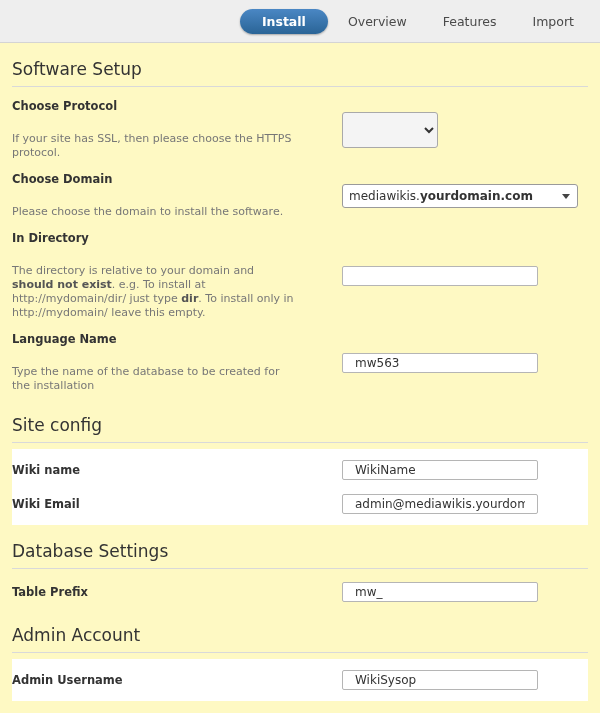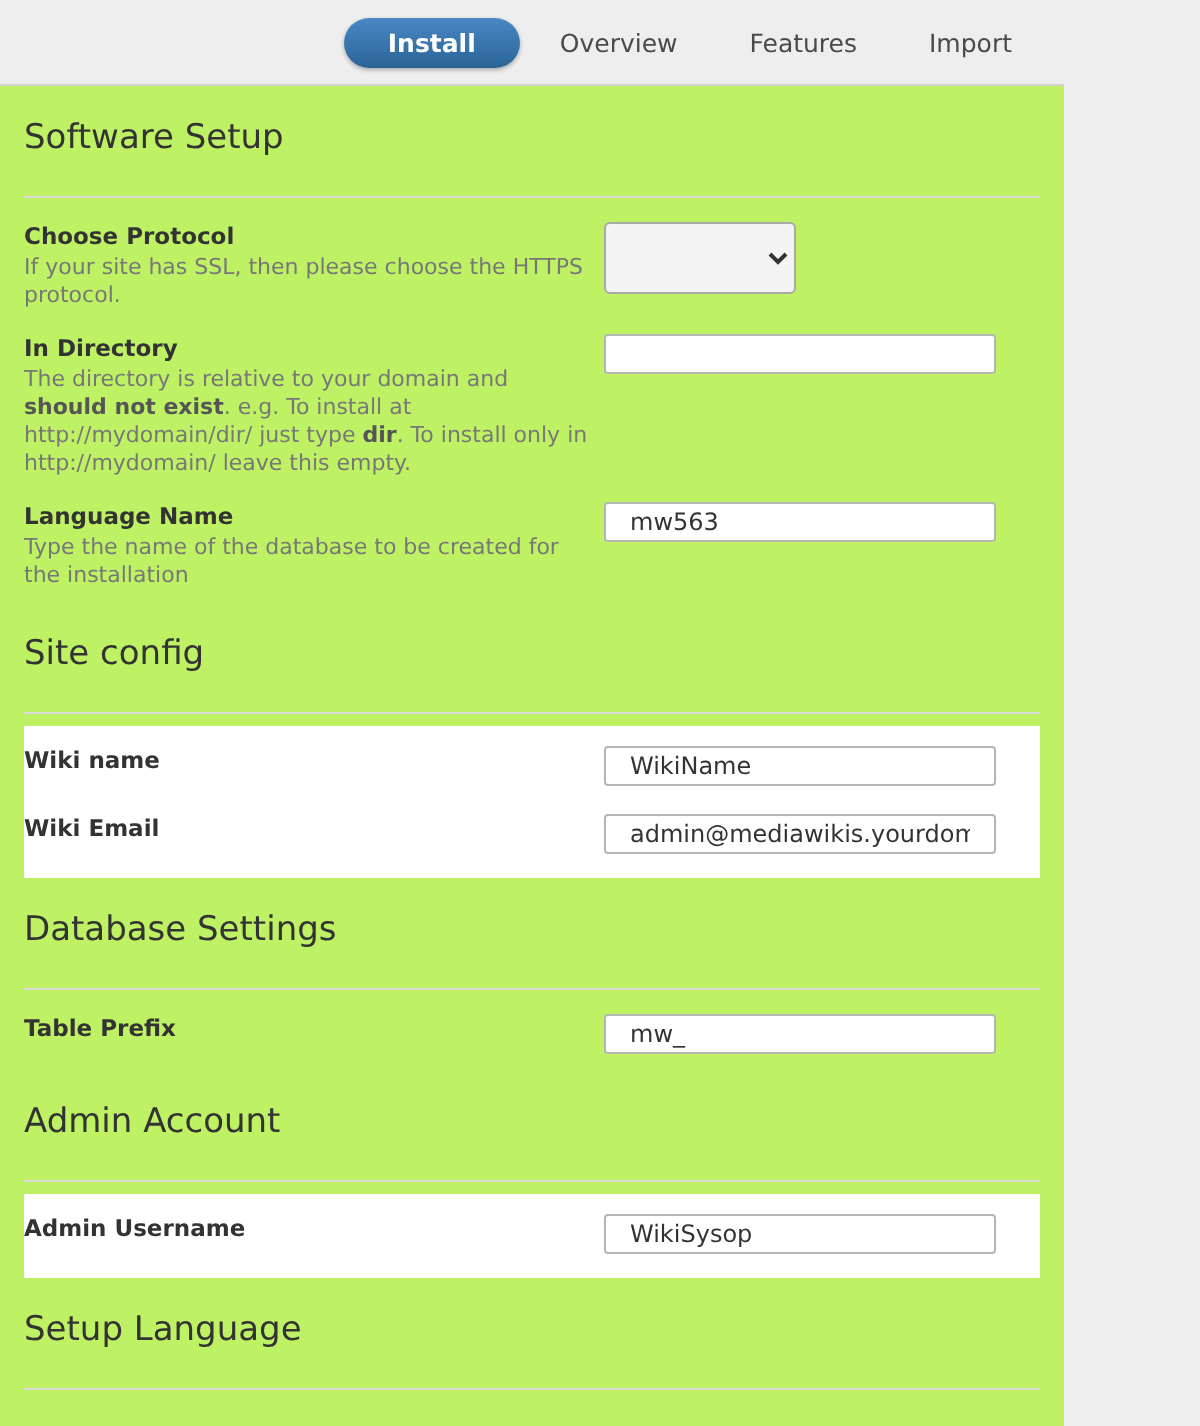--- a/index.html
+++ b/index.html
@@ -10,23 +10,23 @@
     width: 600px;
     height: 713px;
     background: #eeeeee;
     font-family: "DejaVu Sans", "Liberation Sans", sans-serif;
     font-size: 12px;
     color: #333333;
     overflow: hidden;
   }
   .page {
     position: relative;
-    width: 532px;
+    width: 600px;
     height: 713px;
-    background: #bef264;
+    background: #fef9c3;
   }
 
   
   .tabbar {
     height: 43px;
     display: flex;
     align-items: center;
     justify-content: flex-end;
     padding-right: 10px;
     box-sizing: border-box;
@@ -55,29 +55,30 @@
   
   .content {
     padding: 0 12px;
     box-sizing: border-box;
   }
   h2.section {
     font-size: 17px;
     font-weight: normal;
     color: #333333;
     margin: 16px 0 6px 0;
-    padding-bottom: 19px;
+    padding-bottom: 7px;
     border-bottom: 1px solid #d9d9d9;
   }
 
   .row {
     display: flex;
-    align-items: flex-start;
+    align-items: center;
     padding: 6px 0;
     min-height: 22px;
+    gap: 40px;
   }
   .label-col {
     width: 290px;
     flex: 0 0 290px;
     padding-right: 8px;
     box-sizing: border-box;
   }
   .field-col {
     flex: 1 1 auto;
     display: flex;
@@ -89,21 +90,21 @@
     color: #333333;
     display: block;
     line-height: 15px;
   }
   .hint {
     font-size: 11px;
     font-weight: normal;
     color: #777777;
     display: block;
     line-height: 14px;
-    margin-top: 1px;
+    margin-top: 18px;
   }
   .hint b { color: #555555; }
 
   
   .card {
     background: #ffffff;
     border: 0;
     padding: 4px 0;
   }
   .card .row { padding: 6px 0; }
@@ -191,20 +192,32 @@
         <span class="lbl">Choose Protocol</span>
         <span class="hint">If your site has SSL, then please choose the HTTPS protocol.</span>
       </div>
       <div class="field-col">
         <select class="sel protocol">
           <option>http://</option>
         </select>
       </div>
     </div>
 
+    <div class="row">
+      <div class="label-col">
+        <span class="lbl">Choose Domain</span>
+        <span class="hint">Please choose the domain to install the software.</span>
+      </div>
+      <div class="field-col">
+        <div class="domain-select">
+          <span class="domain-text"><span>mediawikis.</span><span class="strong">yourdomain.com</span></span>
+          <span class="caret"></span>
+        </div>
+      </div>
+    </div>
 
     <div class="row">
       <div class="label-col">
         <span class="lbl">In Directory</span>
         <span class="hint"><span>The directory is relative to your domain and </span><b>should not exist</b><span>. e.g. To install at http://mydomain/dir/ just type </span><b>dir</b><span>. To install only in http://mydomain/ leave this empty.</span></span>
       </div>
       <div class="field-col">
         <input class="text" type="text" value="" style="">
       </div>
     </div>

